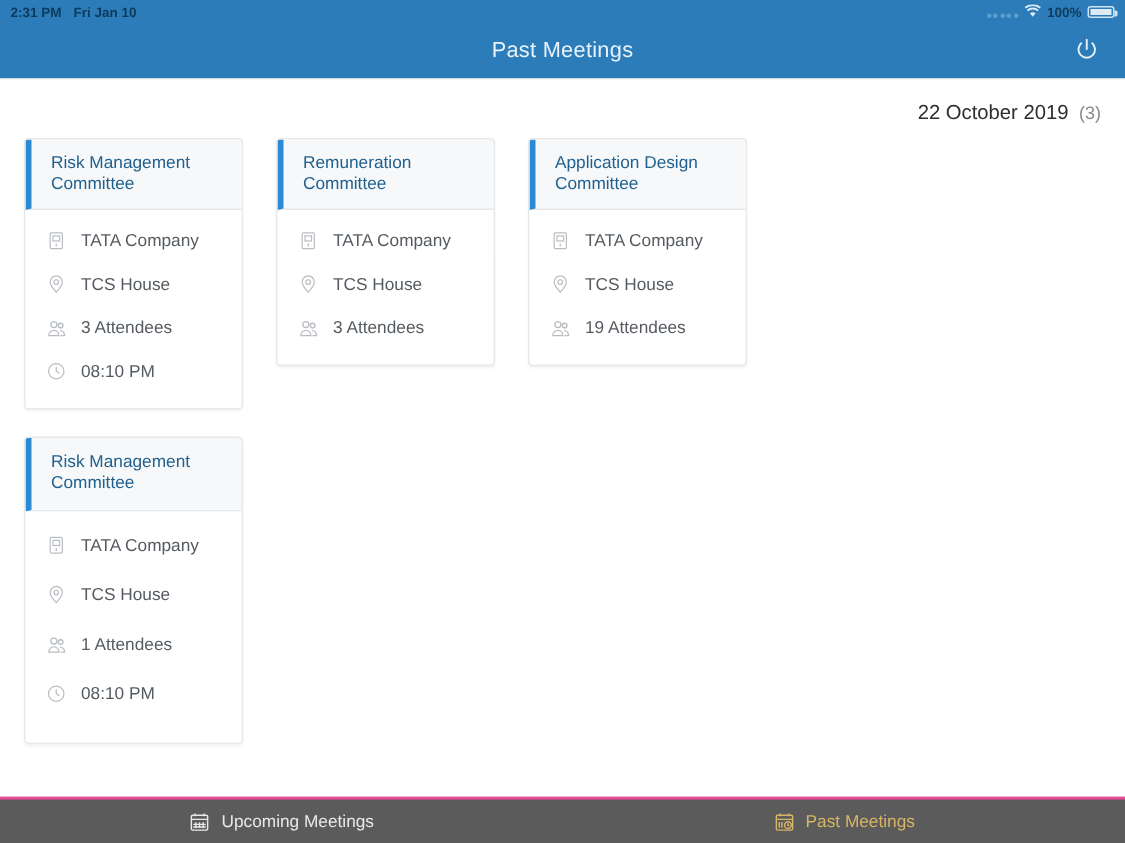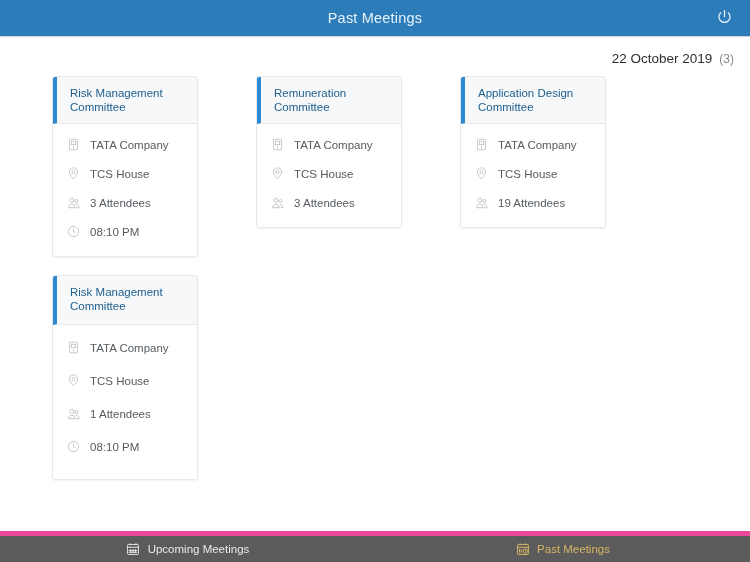--- a/index.html
+++ b/index.html
@@ -104,21 +104,20 @@
     align-items: flex-start;
   }
 
   .card {
     width: 146px;
     background: #ffffff;
     border: 1px solid #e6e8ea;
     border-radius: 3px;
     box-shadow: 0 1px 2px rgba(0,0,0,0.06);
     overflow: hidden;
-    margin-left: 36px;
   }
 
   .card-head {
     background: #f7f8f9;
     border-left: 4px solid #2b8ad4;
     border-bottom: 1px solid #e6e8ea;
     padding: 9px 8px 9px 13px;
     min-height: 45px;
   }
   .card-title {
@@ -148,40 +147,66 @@
     white-space: nowrap;
   }
 
   
   .tabbar {
     height: 31px;
     background: #5b5b5b;
     display: flex;
     align-items: stretch;
     flex: 0 0 auto;
-    border-top: 5px solid #ec4899;
+    border-top: 2px solid #ec4899;
   }
   .tab {
     flex: 1 1 0;
     display: flex;
     align-items: center;
     justify-content: center;
     gap: 7px;
     cursor: pointer;
   }
   .tab-label { font-size: 11.5px; color: #e9e9e9; }
   .tab.active .tab-label { color: #d8b566; }
   .tab-icon { display: flex; align-items: center; justify-content: center; width: 15px; height: 15px; color: #e9e9e9; }
   .tab.active .tab-icon { color: #d8b566; }
 </style>
 </head>
 <body>
 
 <div id="app">
 
+  <div class="statusbar">
+    <div class="status-left">
+      <span>2:31 PM</span>
+      <span>Fri Jan 10</span>
+    </div>
+    <div class="status-right">
+      <span class="sig-dots">
+          <i></i>
+          <i></i>
+          <i></i>
+          <i></i>
+          <i></i>
+        </span>
+      <span class="wifi-ico">
+        <svg width="11" height="9" viewBox="0 0 11 9">
+            <path d="M5.5 8.2 L3.6 5.9 a3 3 0 0 1 3.8 0 Z" fill="#dceaf5"></path>
+            <path d="M1.9 4.1 a5.2 5.2 0 0 1 7.2 0" stroke="#dceaf5" stroke-width="1.2" fill="none"></path>
+            <path d="M0.5 2.2 a7.6 7.6 0 0 1 10 0" stroke="#dceaf5" stroke-width="1.2" fill="none"></path>
+          </svg>
+      </span>
+      <span>100%</span>
+      <span class="batt">
+          <i></i>
+        </span>
+    </div>
+  </div>
 
   <div class="navbar">
     <div class="nav-title">Past Meetings</div>
     <div class="power-btn">
       <svg width="19" height="19" viewBox="0 0 24 24" fill="none" stroke="#e8f2fa" stroke-width="1.6" stroke-linecap="round">
         <path d="M12 3.2 V 11"></path>
         <path d="M7.3 6.1 a7 7 0 1 0 9.4 0"></path>
       </svg>
     </div>
   </div>

